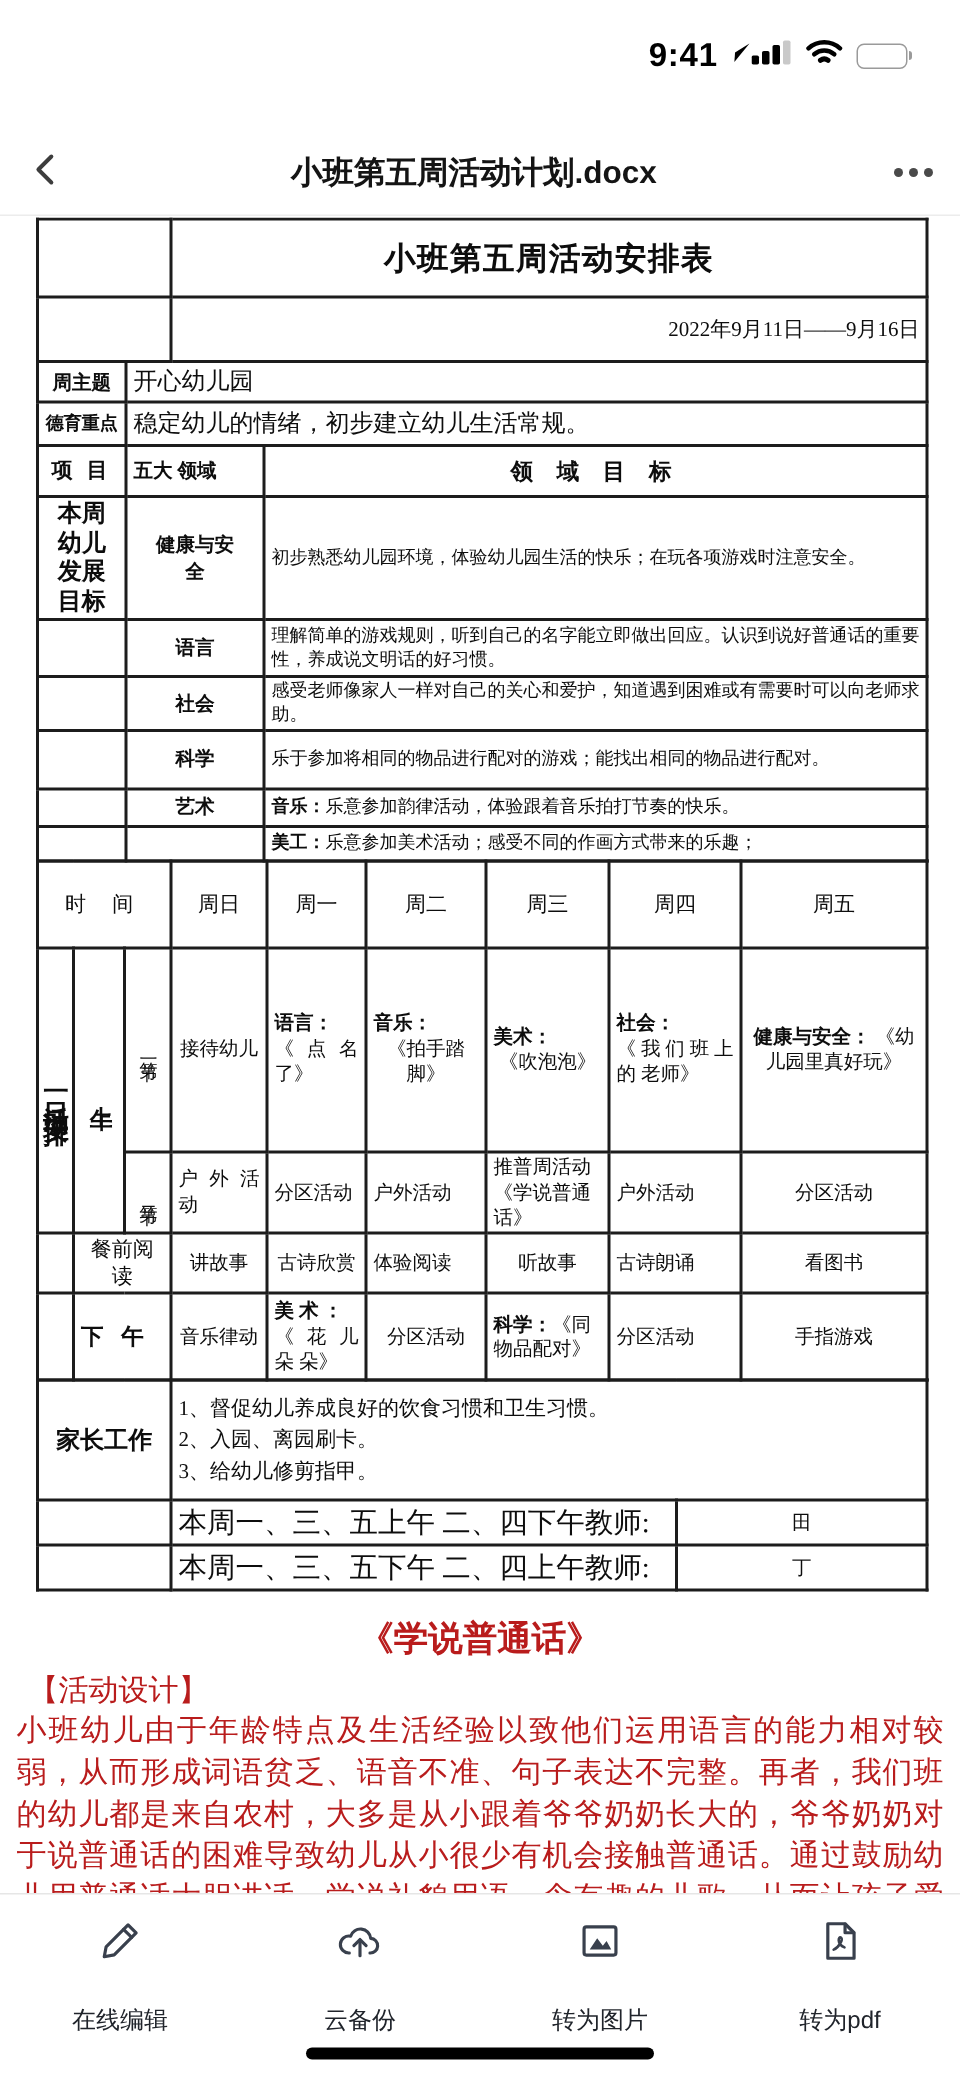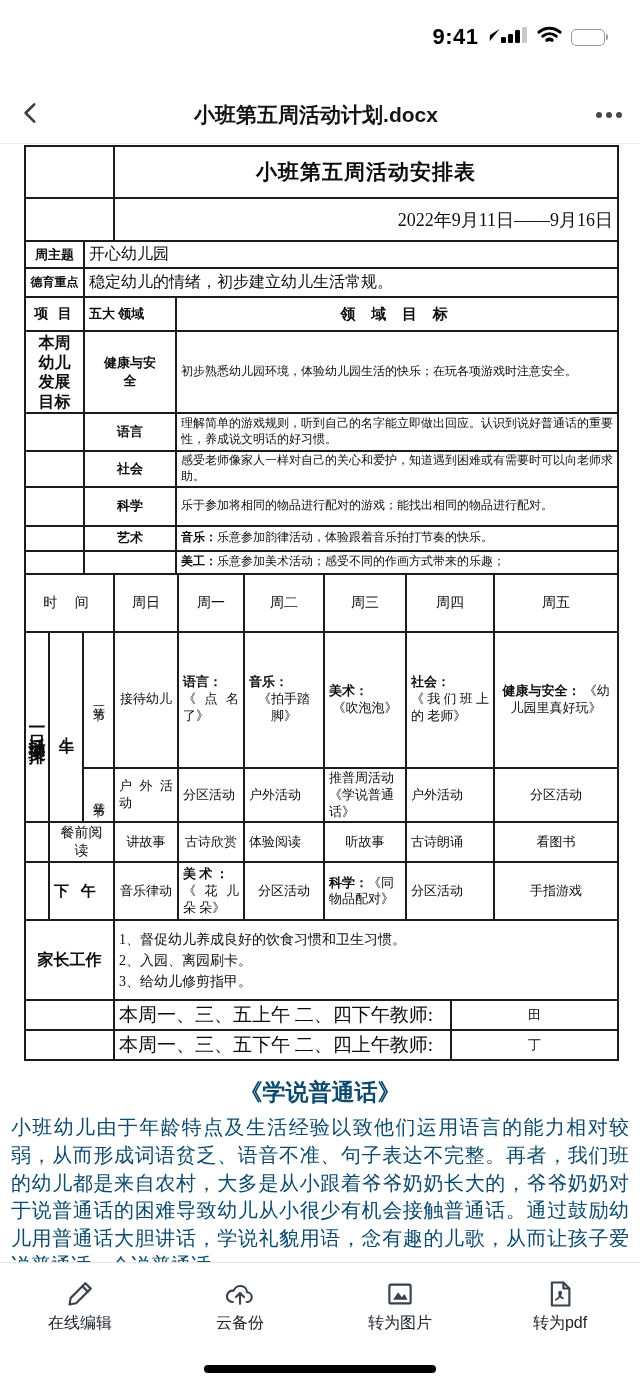--- a/index.html
+++ b/index.html
@@ -26,21 +26,21 @@
   .nav-title { flex:1; text-align:center; font-size:21px; font-weight:bold; color:#141414; }
   .nav-more { width:52px; display:flex; justify-content:flex-end; gap:4px; background:none; border:none; cursor:pointer; }
   .nav-more i { width:6px; height:6px; border-radius:50%; background:#4a4a4a; }
   
   .doc { position:absolute; top:145px; left:0; right:0; bottom:123px; background:#fff; overflow:hidden;
     font-family:"Liberation Serif","DejaVu Serif",serif; }
   table.t { border-collapse:collapse; table-layout:fixed; width:593px; margin-left:24px; }
   table.t td { border:2px solid #1c1c1c; vertical-align:middle; padding:1px 4px; color:#0d0d0d; overflow:hidden; }
   table.tb2, table.tb3 { margin-top:-2px; }
   .h-title { height:52px; text-align:center; font-size:21px; font-weight:bold; letter-spacing:1px; }
-  .h-date  { height:43px; text-align:right; font-size:18px; padding-right:5px; }
+  .h-date  { height:43px; text-align:right; font-size:14px; padding-right:5px; }
   .lblc { text-align:center; font-weight:bold; }
   .r-theme  { height:27px; } .r-theme .lblc { font-size:13px; }
   .r-moral  { height:29px; } .r-moral .lblc { font-size:12px; }
   .bigval { font-size:16px; padding-left:6px; }
   .r-proj { height:34px; }
   .c-proj { font-size:14px; letter-spacing:3px; }
   .c-five { font-size:13px; line-height:1.15; text-align:left; padding-left:4px; }
   .c-five span { display:inline-block; max-width:56px; }
   .c-dgoal { font-size:15px; letter-spacing:6px; }
   .c-dev { font-size:16px; line-height:1.22; text-align:center; font-weight:bold; }
@@ -68,28 +68,28 @@
   .c-meal { font-size:14px; text-align:center; }
   .c-pm { font-size:15px; font-weight:bold; letter-spacing:4px; text-align:left; }
   
   .r-parent { height:80px; }
   .c-parent { text-align:center; font-weight:bold; font-size:16px;border-radius:32px; }
   .parent-items { font-size:14px; line-height:1.5; padding:3px 6px; }
   .r-teach { height:26px; }
   .c-teach-txt { text-align:left; font-size:19px; padding-right:3px;margin-left:16px; }
   .c-teach-name { font-size:13px; text-align:center; }
   
-  .activity { padding:12px 11px 0 11px; color:#0c4a6e; }
+  .activity { padding:12px 11px 0 11px; color:#b91c1c; }
   .act-title { text-align:center; font-size:23px; font-weight:bold; margin:4px 0 6px 0; }
   .act-label { font-size:20px; line-height:1.35; padding-left:8px; }
   .act-para { font-size:20px; line-height:1.38; text-align:justify; }
   
   .toolbar { position:absolute; left:0; right:0; bottom:0; height:123px; background:#fff;
     border-top:1px solid #e6e6e6; display:flex; align-items:flex-start; padding-top:16px; }
-  .tool { flex:1; display:flex; flex-direction:column; align-items:center; gap:1px;
+  .tool { flex:1; display:flex; flex-direction:column; align-items:center; gap:25px;
     background:none; border:none; cursor:pointer; }
   .tool-label { font-size:16px; color:#20242b; font-family:"Liberation Sans",sans-serif; }
   .home-indicator { position:absolute; left:50%; bottom:12px; transform:translateX(-50%);
     width:232px; height:8px; border-radius:4px; background:#000; }
 </style>
 </head>
 <body>
 
 <div class="screen">
 
@@ -293,20 +293,21 @@
       <tr class="r-teach">
         <td></td>
         <td class="c-teach-txt">本周一、三、五下午  二、四上午教师:</td>
         <td class="c-teach-name">丁</td>
       </tr>
     </tbody>
       </table>
 
     <div class="activity">
       <div class="act-title">《学说普通话》</div>
+      <div class="act-label">【活动设计】</div>
       <div class="act-para">小班幼儿由于年龄特点及生活经验以致他们运用语言的能力相对较弱，从而形成词语贫乏、语音不准、句子表达不完整。再者，我们班的幼儿都是来自农村，大多是从小跟着爷爷奶奶长大的，爷爷奶奶对于说普通话的困难导致幼儿从小很少有机会接触普通话。通过鼓励幼儿用普通话大胆讲话，学说礼貌用语，念有趣的儿歌，从而让孩子爱说普通话、会说普通话。</div>
 
     </div>
   </div>
 
   <div class="toolbar">
     <button class="tool">
       <span>
         <svg width="30" height="30" viewBox="0 0 24 24" fill="none" stroke="#39404d" stroke-width="1.7" stroke-linecap="round" stroke-linejoin="round">
           <path d="M16.3 3.4 l4.3 4.3 L8.9 19.4 l-5.3 1 1-5.3 Z"></path>

